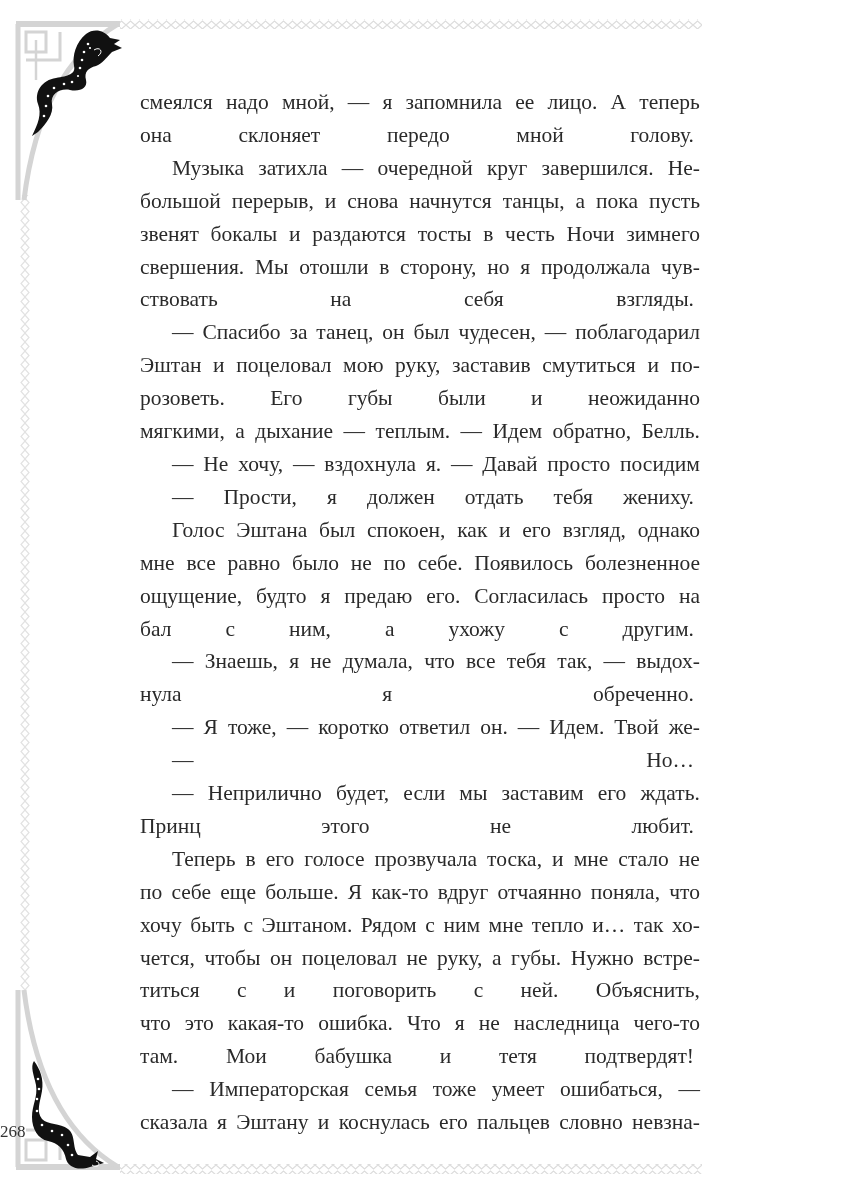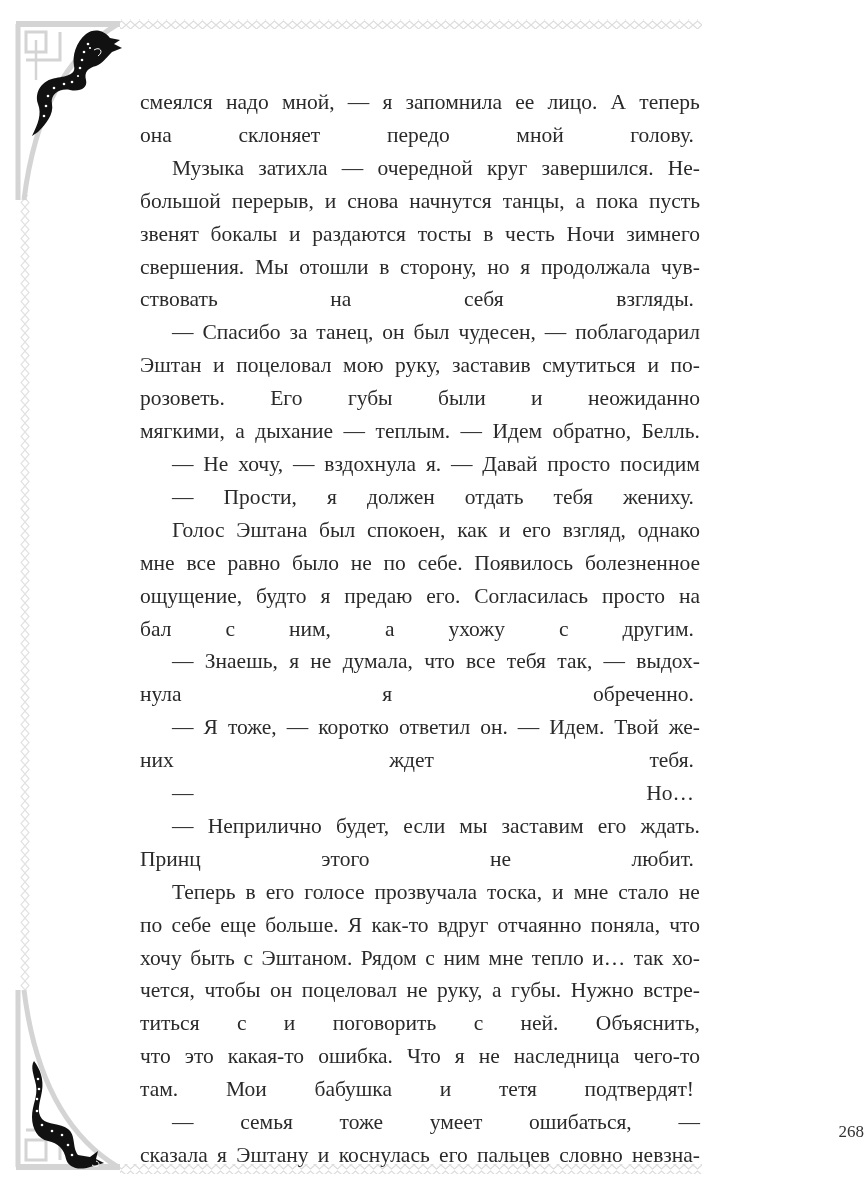--- a/index.html
+++ b/index.html
@@ -9,21 +9,21 @@
       position: absolute; left: 140px; top: 86px; width: 560px;
       font-family: "Liberation Serif", "DejaVu Serif", serif;
       font-size: 21.5px; line-height: 32.9px; color: #2a2a2a;
     }
     .line { white-space: nowrap; display: flex; justify-content: space-between; }
     .line.last { justify-content: space-between; }
     .line.indent { padding-left: 32px; }
     .line span.w { display: inline-block; }
     .line.last span.w { margin-right: 0.28em; }
     .page-number {
-      position: absolute; left: 0; width: 864px; top: 1122px; text-align: right;
+      position: absolute; left: 0; width: 864px; top: 1122px; text-align: left;
       font-family: "Liberation Serif", "DejaVu Serif", serif; font-size: 17px; color: #333;
     }
     .ornament { position: absolute; }
   </style>
 </head>
 <body>
 
 <div class="page">
 
   <svg class="ornament" width="864" height="1191" viewBox="0 0 864 1191" style="left:0;top:0;">
@@ -290,25 +290,20 @@
         <span class="w">тоже,</span>
         <span class="w">—</span>
         <span class="w">коротко</span>
         <span class="w">ответил</span>
         <span class="w">он.</span>
         <span class="w">—</span>
         <span class="w">Идем.</span>
         <span class="w">Твой</span>
         <span class="w">же-</span>
       </div>
-      <div class="line last">
-        <span class="w">них</span>
-        <span class="w">ждет</span>
-        <span class="w">тебя.</span>
-      </div>
       <div class="line indent last">
         <span class="w">—</span>
         <span class="w">Но…</span>
       </div>
       <div class="line indent">
         <span class="w">—</span>
         <span class="w">Неприлично</span>
         <span class="w">будет,</span>
         <span class="w">если</span>
         <span class="w">мы</span>
@@ -395,20 +390,21 @@
       <div class="line last">
         <span class="w">там.</span>
         <span class="w">Мои</span>
         <span class="w">бабушка</span>
         <span class="w">и</span>
         <span class="w">тетя</span>
         <span class="w">подтвердят!</span>
       </div>
       <div class="line indent">
         <span class="w">—</span>
+        <span class="w">Императорская</span>
         <span class="w">семья</span>
         <span class="w">тоже</span>
         <span class="w">умеет</span>
         <span class="w">ошибаться,</span>
         <span class="w">—</span>
       </div>
       <div class="line">
         <span class="w">сказала</span>
         <span class="w">я</span>
         <span class="w">Эштану</span>

